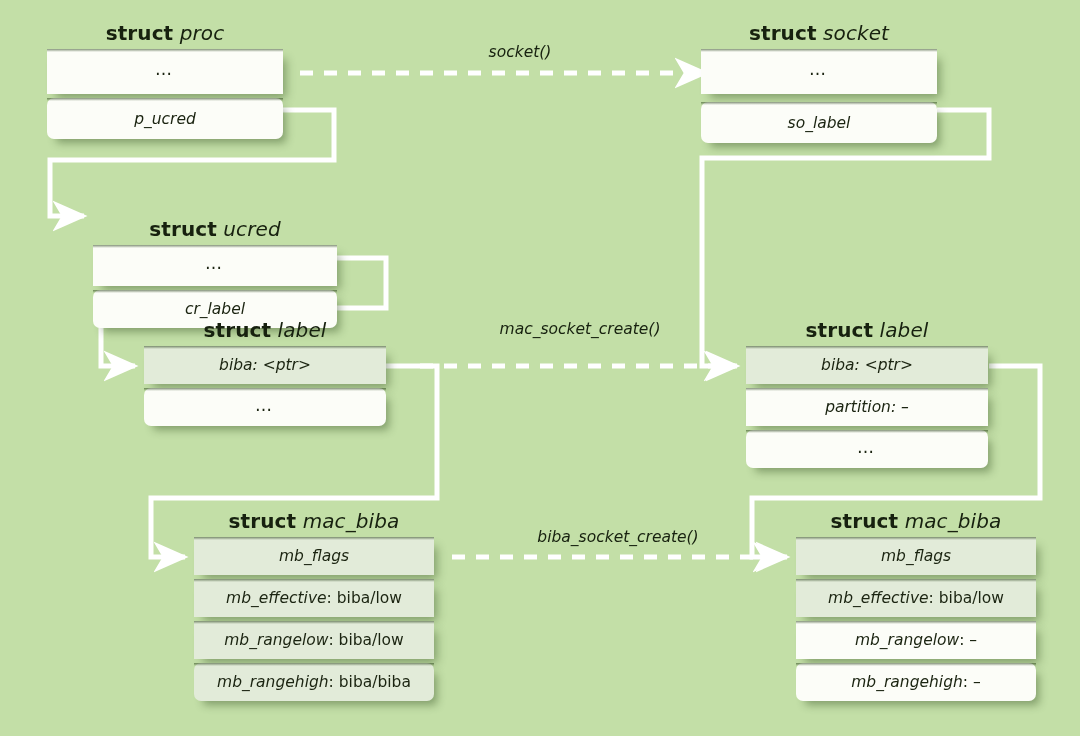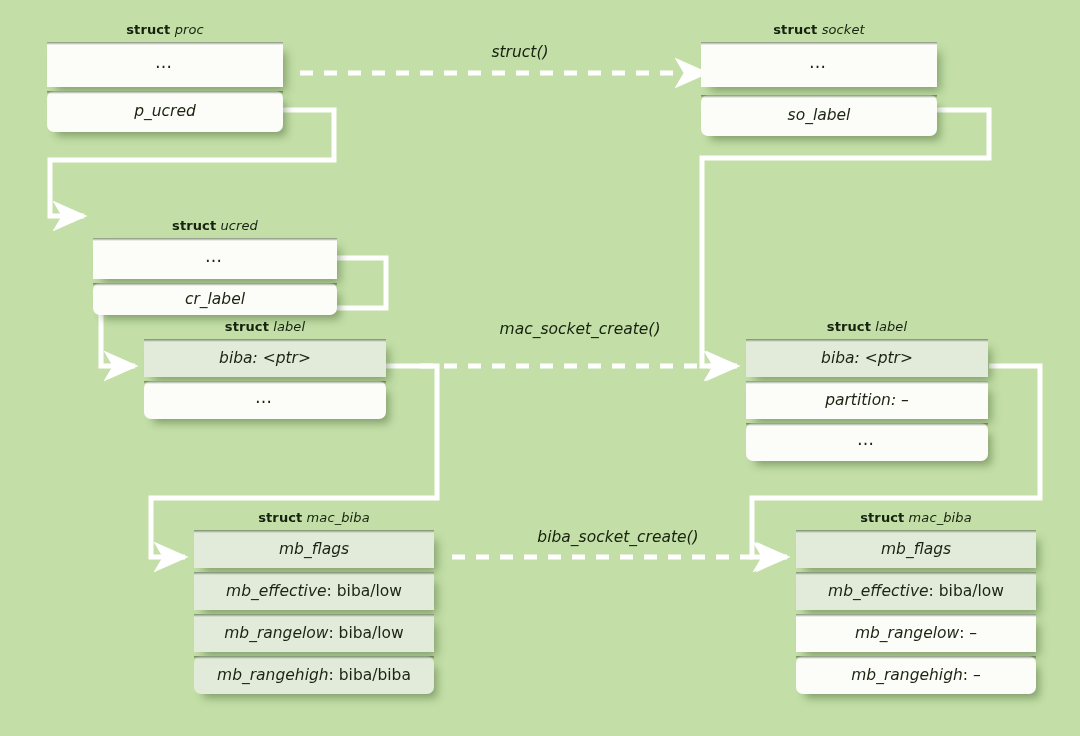--- a/index.html
+++ b/index.html
@@ -24,21 +24,21 @@
     width: 1080px;
     height: 736px;
     pointer-events: none;
   }
 
   
   .struct {
     position: absolute;
   }
   .struct-title {
-    font-size: 13px;
+    font-size: 20px;
     color: #17210f;
     text-align: center;
     font-style: italic;
     font-weight: 400;
     white-space: nowrap;
     letter-spacing: .1px;
     margin-bottom: 5px;
     line-height: 1.05;
   }
   .struct-title .kw {
@@ -115,21 +115,21 @@
 
       <path d="M283,110 L334,110 L334,160 L50,160 L50,216 L84,216" marker-end="url(#ah)"></path>
       <path d="M334,258 L386,258 L386,308 L101,308 L101,366 L135,366" marker-end="url(#ah)"></path>
       <path d="M386,366 L437,366 L437,498 L151,498 L151,557 L185,557" marker-end="url(#ah)"></path>
 
       <path d="M937,110 L989,110 L989,158 L702,158 L702,366 L737,366" marker-end="url(#ah)"></path>
       <path d="M989,366 L1040,366 L1040,498 L752,498 L752,557 L787,557" marker-end="url(#ah)"></path>
     </g>
   </svg>
 
-  <div class="calllabel" style="left:430px; top:43px; width:180px;">struct()</div>
+  <div class="calllabel" style="left:430px; top:43px; width:180px;">socket()</div>
   <div class="calllabel" style="left:470px; top:320px; width:220px;">mac_socket_create()</div>
   <div class="calllabel" style="left:508px; top:528px; width:220px;">biba_socket_create()</div>
 
   <div class="struct" style="left:47px; top:23px; width:236px;">
     <div class="struct-title">
       <span class="kw">struct</span>
       <span>proc</span>
     </div>
     <div class="rows">
       <div class="row" style="height:45px;">
@@ -158,21 +158,21 @@
 
   <div class="struct" style="left:93px; top:171px; width:244px;margin-top:48px;">
     <div class="struct-title">
       <span class="kw">struct</span>
       <span>ucred</span>
     </div>
     <div class="rows">
       <div class="row" style="height:41px;">
         <span class="txt dots">…</span>
       </div>
-      <div class="row" style="height:32px;">
+      <div class="row" style="height:38px;">
         <span class="txt fld">cr_label</span>
       </div>
     </div>
   </div>
 
   <div class="struct" style="left:144px; top:320px; width:242px;">
     <div class="struct-title">
       <span class="kw">struct</span>
       <span>label</span>
     </div>

